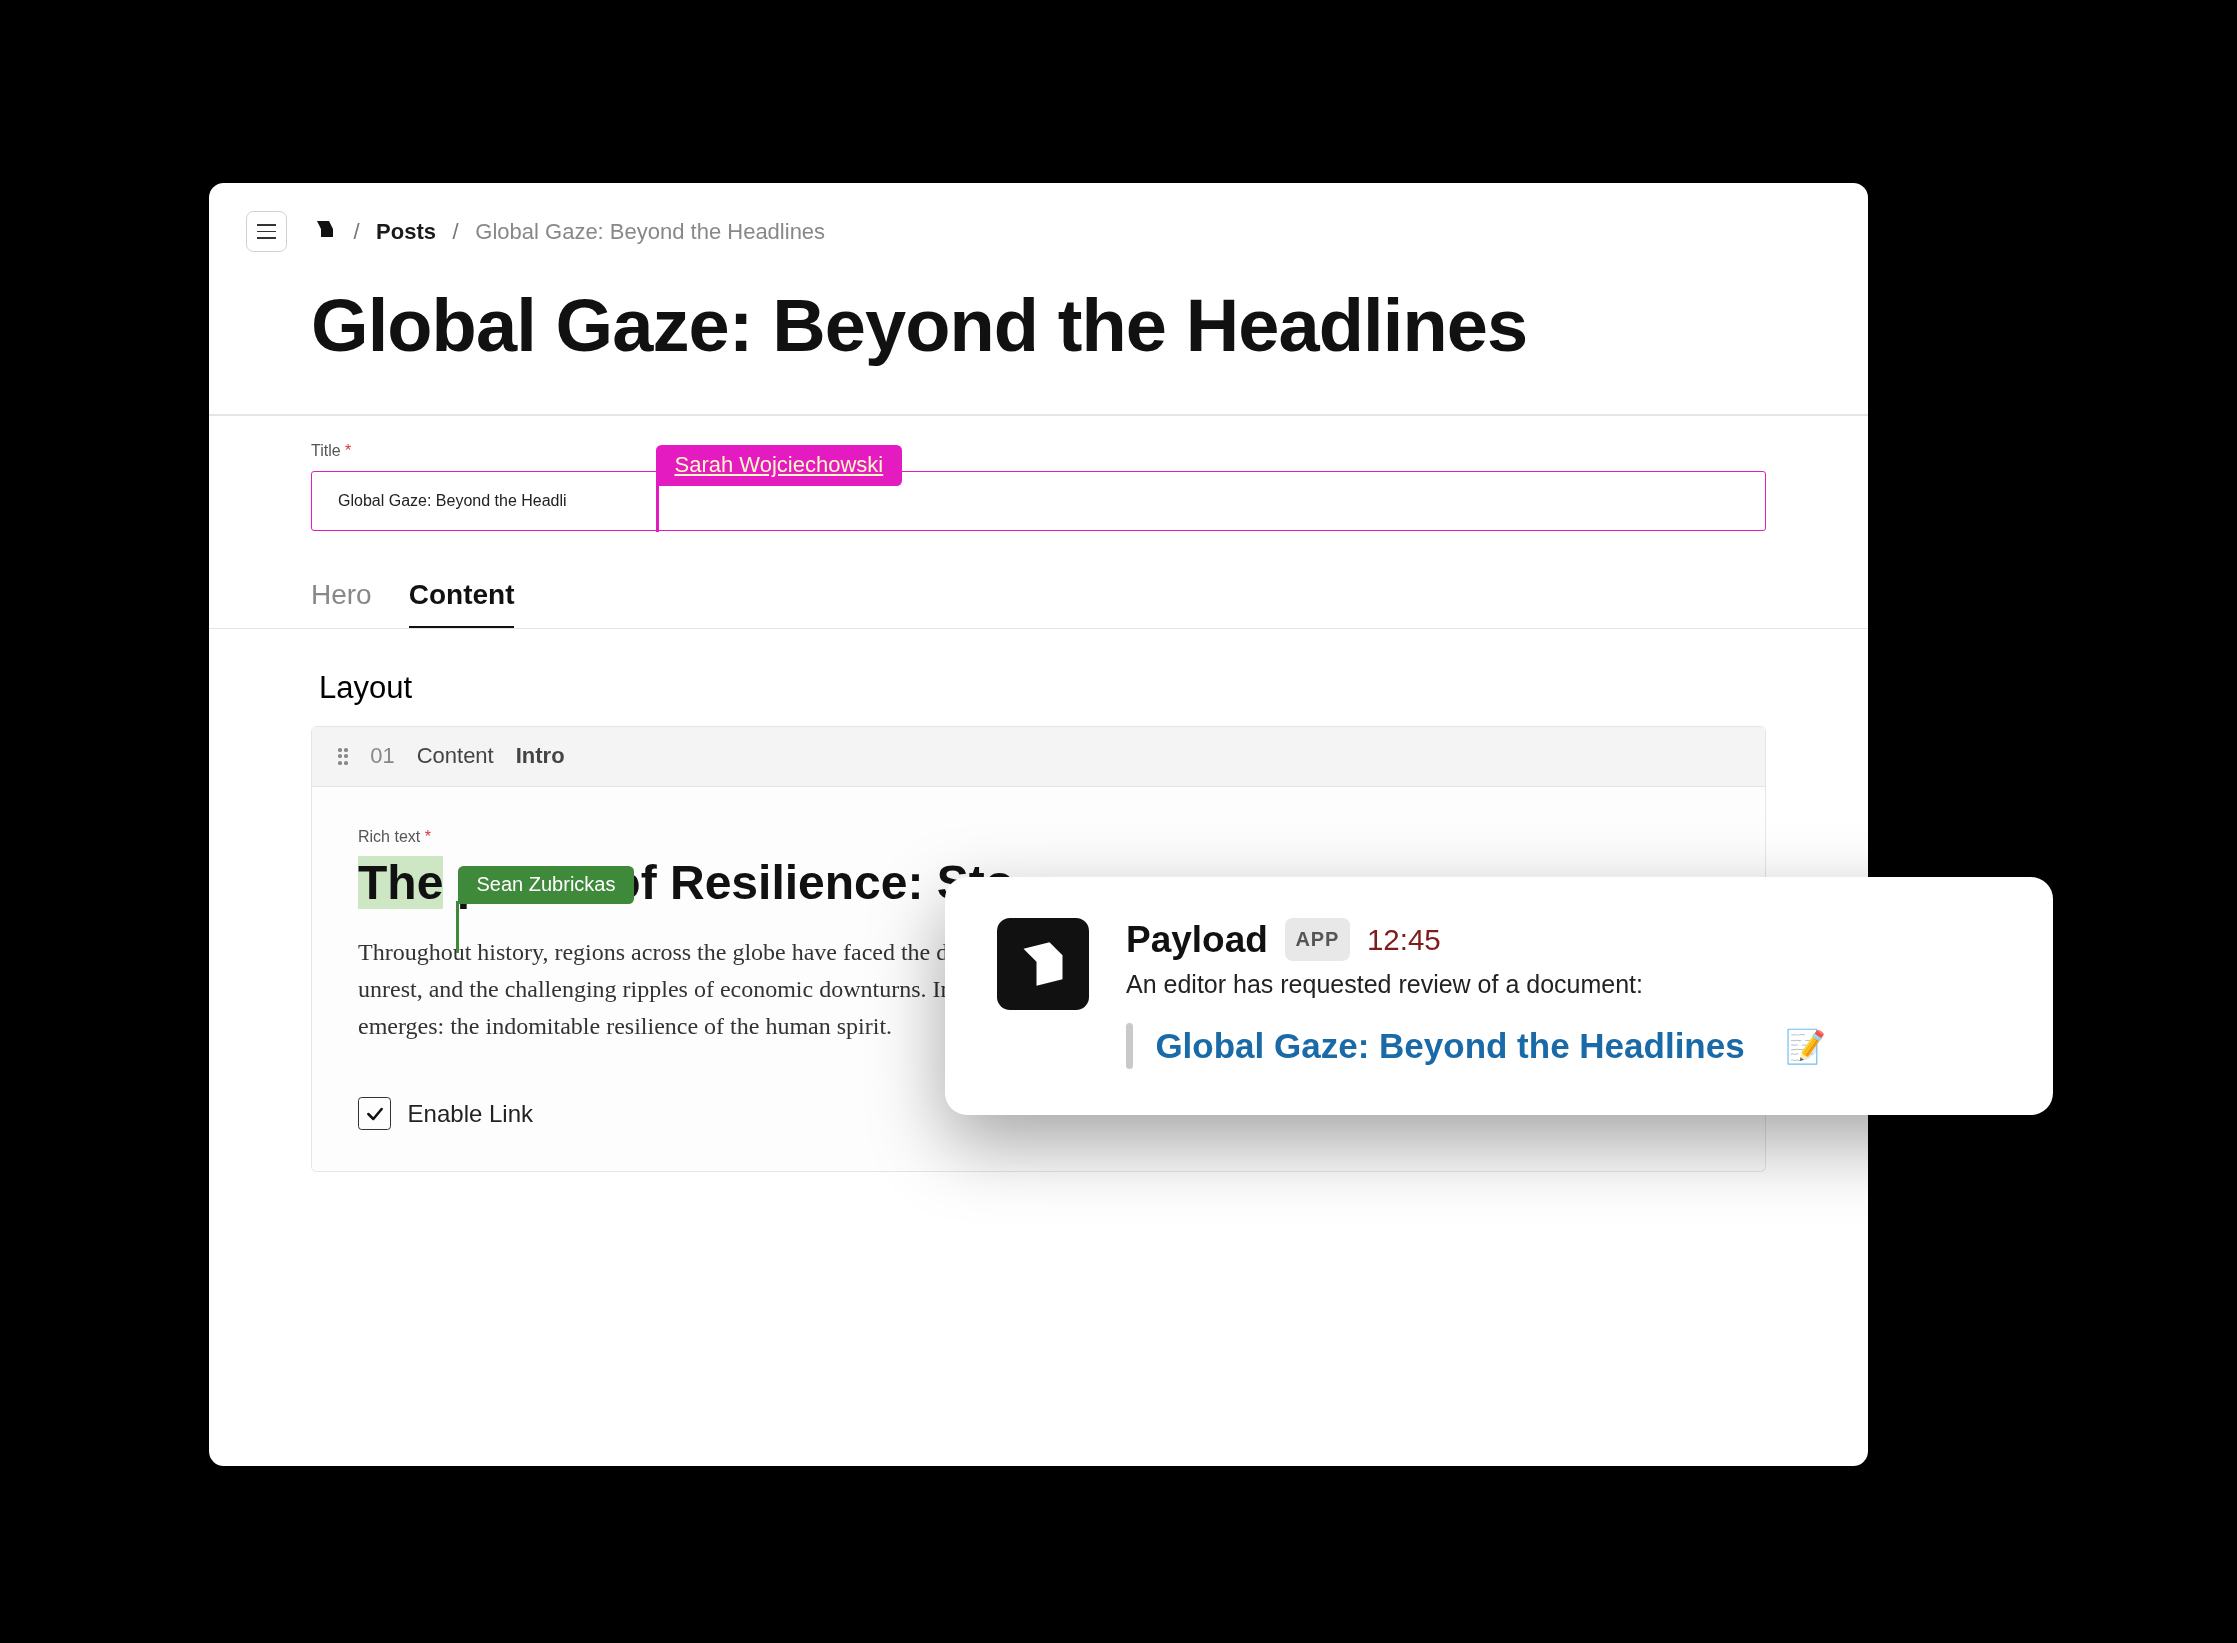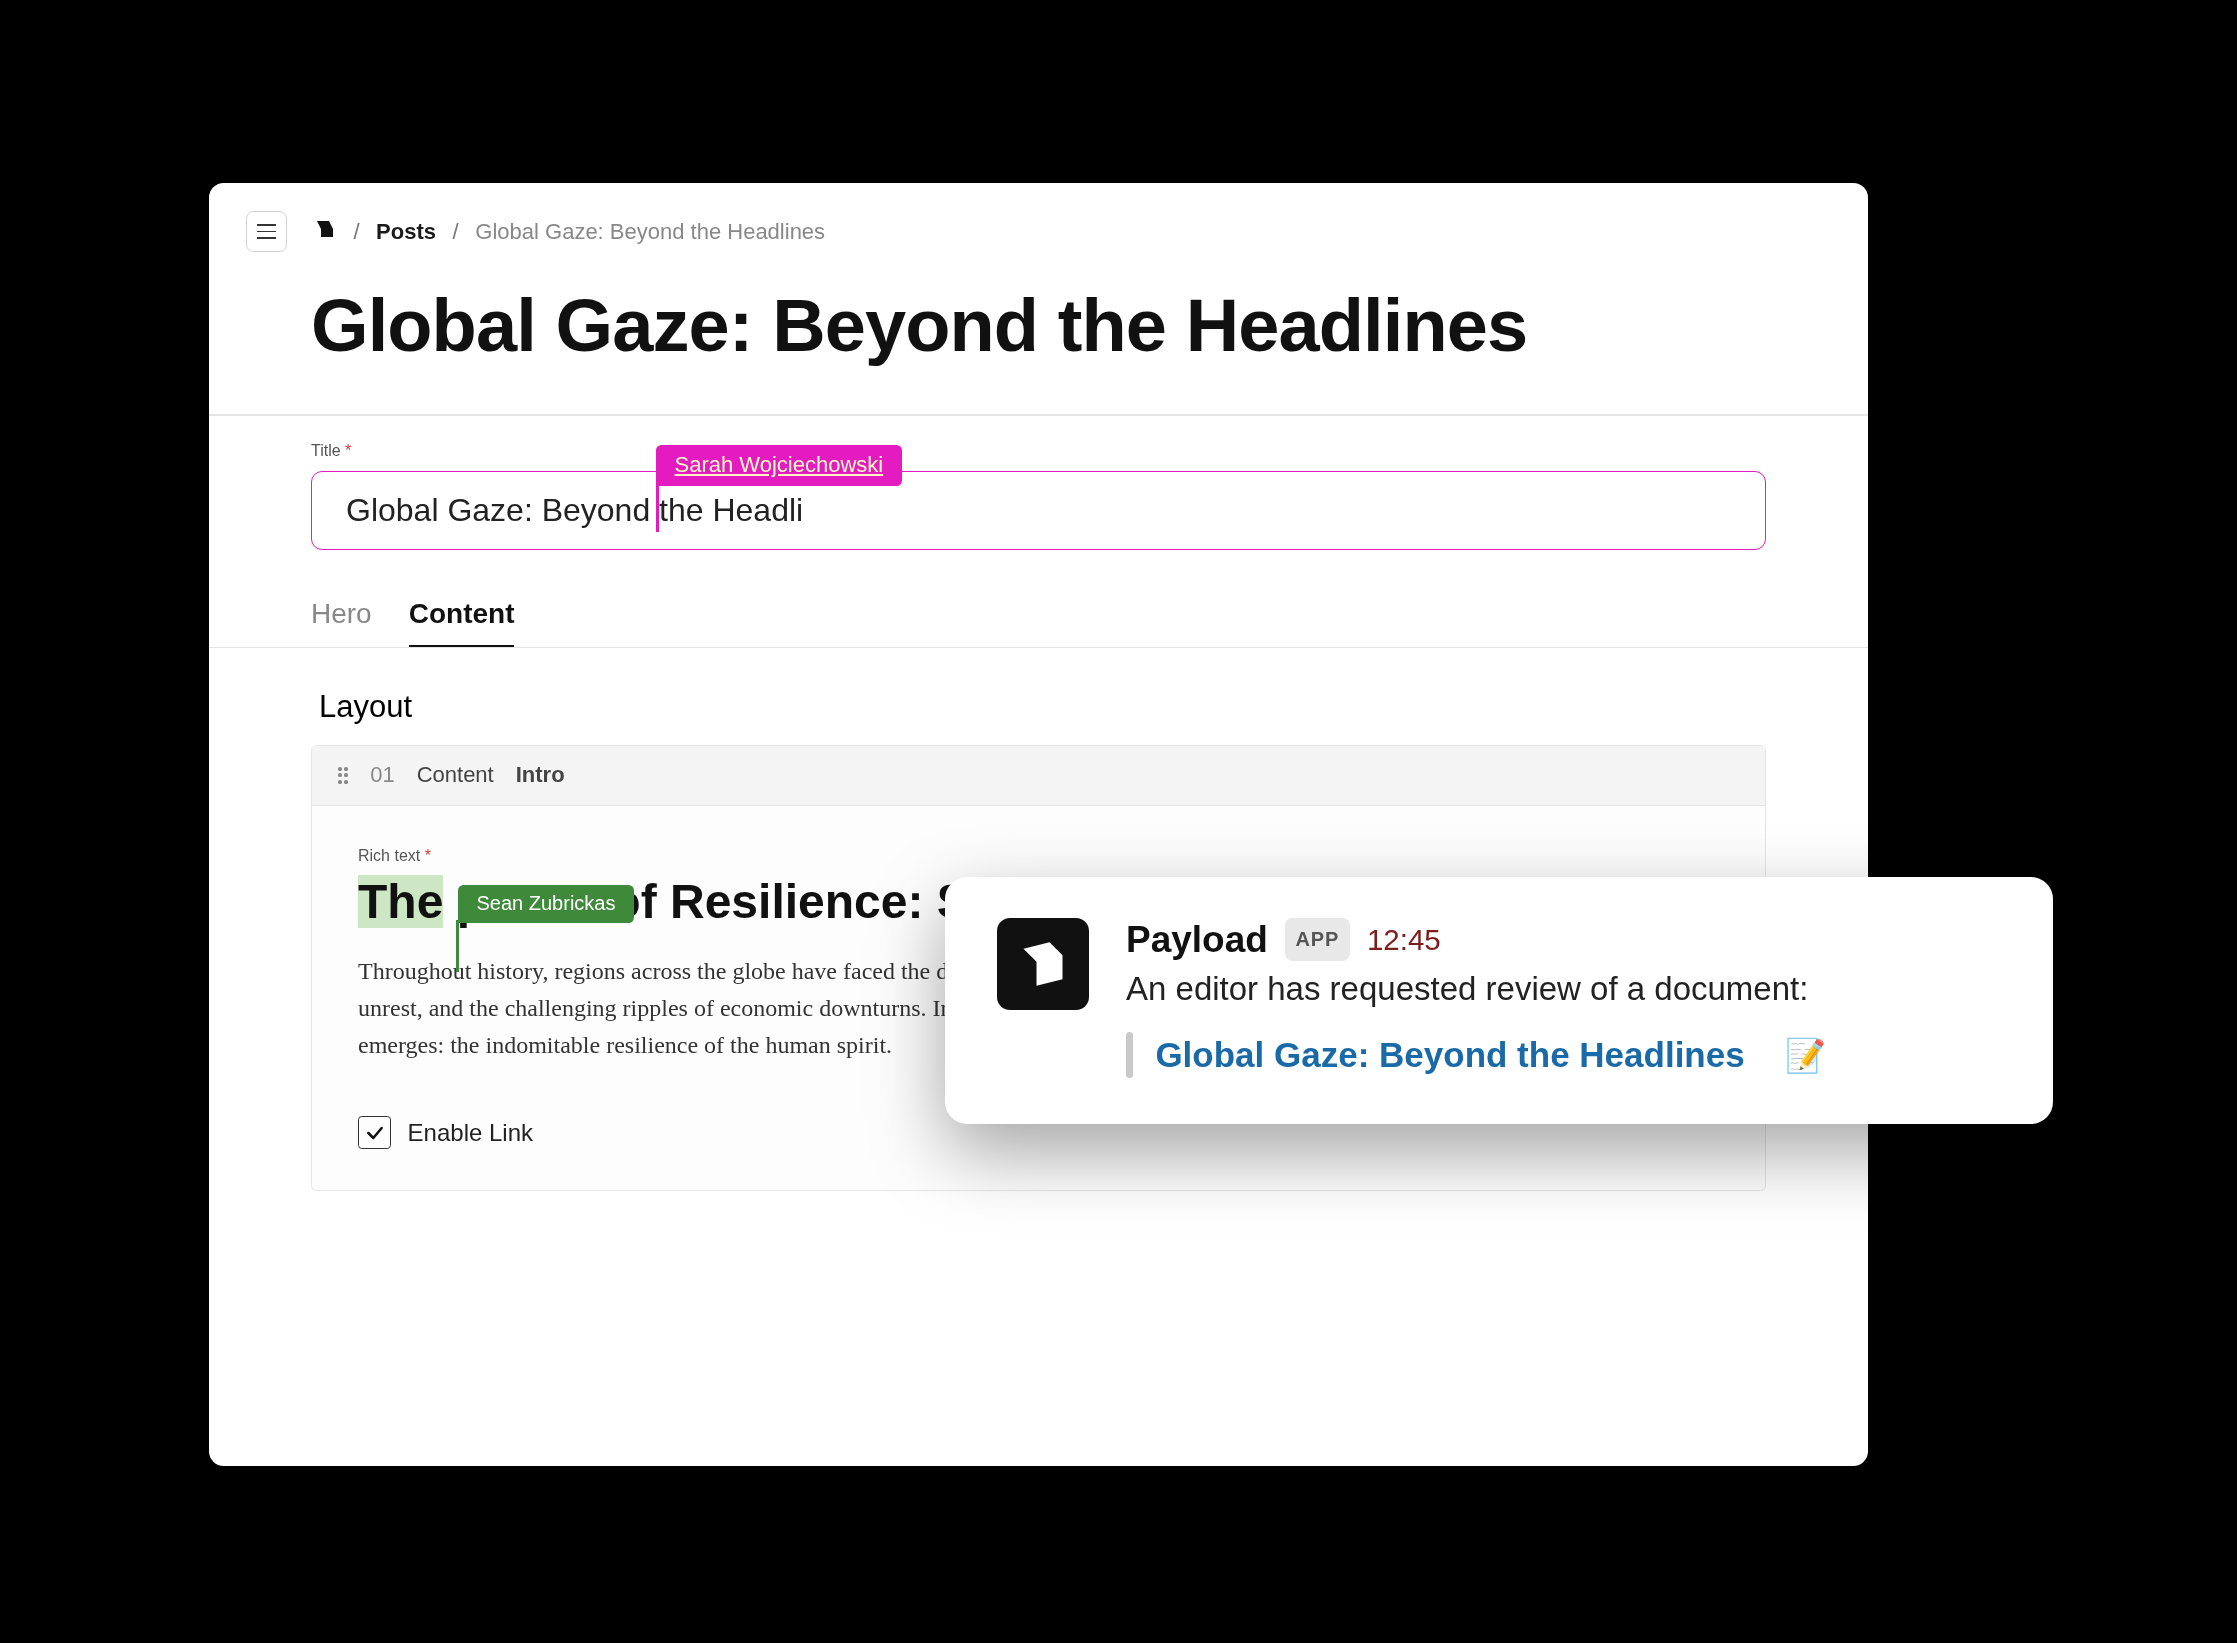--- a/index.html
+++ b/index.html
@@ -61,23 +61,23 @@
     color: #666;
   }
   .meta-row .val { color: #111; font-weight: 600; }
   .field-block { padding: 26px 102px 0 102px; }
   .field-label { font-size: 16px; color: #555; margin-bottom: 11px; }
   .req { color: #d33; }
   .title-input-wrap { position: relative; }
   .title-input {
     width: 100%;
     border: 1.8px solid #e31bc0;
-    border-radius: 11px;
-    font-size: 32px;
-    padding: 20px 34px;
+    border-radius: 3px;
+    font-size: 16px;
+    padding: 20px 26px;
     color: #222;
     outline: none;
   }
   .collab-cursor-tag {
     position: absolute;
     top: -26px;
     left: 345px;
     background: #e31bc0;
     color: #fef9c3;
     font-size: 22px;
@@ -201,21 +201,21 @@
     flex-shrink: 0;
   }
   .toast-body { flex: 1; }
   .toast-head { display: flex; align-items: center; gap: 16.6px; }
   .toast-app { font-size: 37px; font-weight: 800; color: #111; }
   .toast-badge {
     background: #e8e8e8; color: #555; font-size: 20px; font-weight: 700;
     padding: 10px 11px; border-radius: 7.4px; letter-spacing: 0.9px;
   }
   .toast-time { font-size: 29.5px; color: #7f1d1d; }
-  .toast-msg { font-size: 33px; color: #222; margin-top: 9.2px; }
+  .toast-msg { font-size: 25px; color: #222; margin-top: 9.2px; }
   .toast-linkrow {
     display: flex; align-items: center; gap: 22px; margin-top: 24px;
   }
   .toast-quote { width: 7.4px; height: 46px; background: #c9c9c9; border-radius: 3.7px; }
   .toast-link { font-size: 35px; font-weight: 700; color: #1a6aa8; cursor: pointer; }
   .toast-emoji { font-size: 33px; margin-left: 18.5px; }
   .logo-svg { width: 24px; height: 24px; }
   .toast-logo-svg { width: 52px; height: 52px; }
 </style>
 </head>

